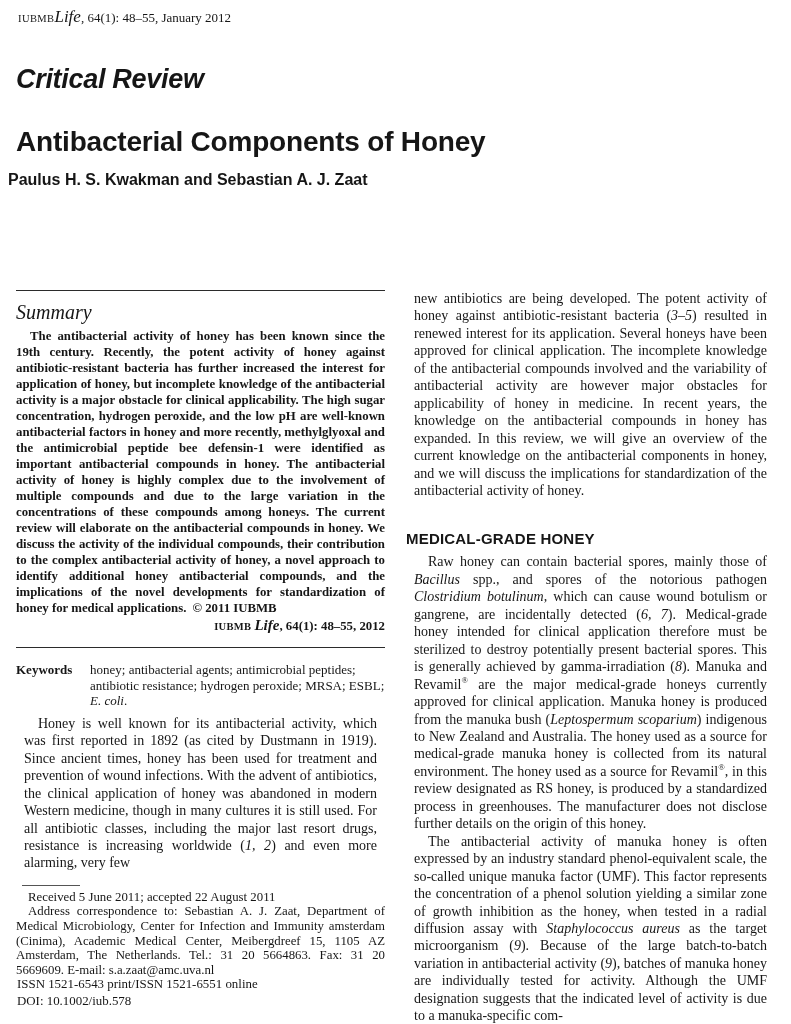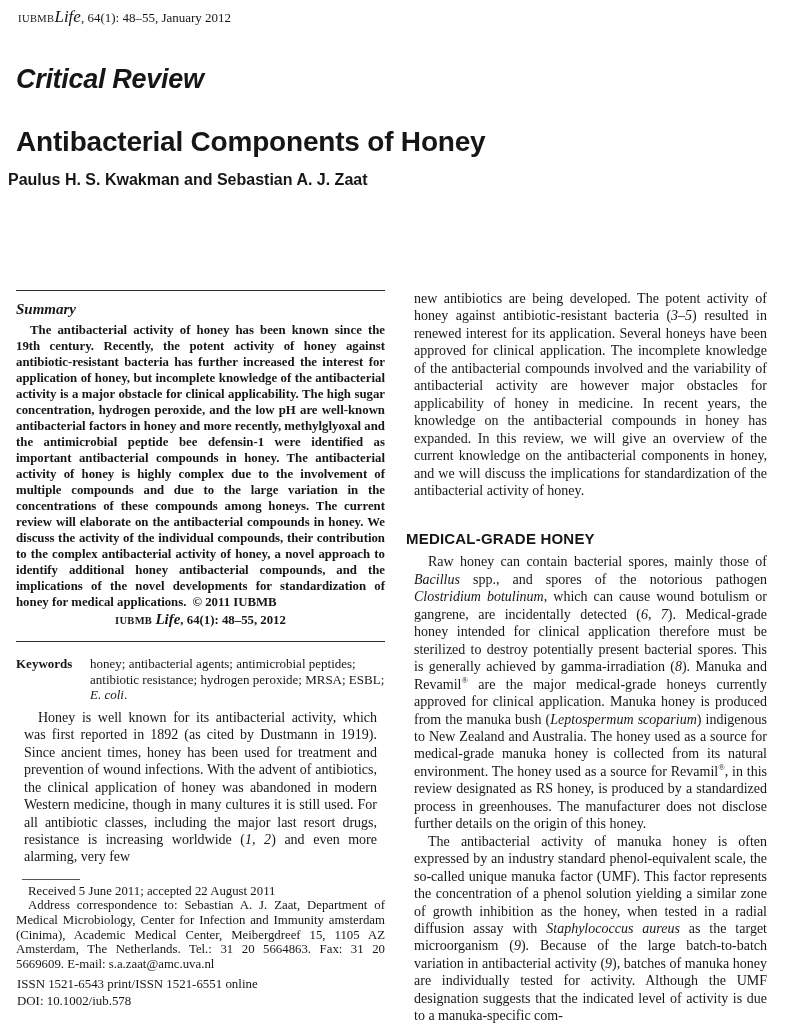--- a/index.html
+++ b/index.html
@@ -33,27 +33,27 @@
     position:absolute; left:16px; top:192px; width:748px;
     font-style:italic; font-size:14.5px; line-height:17.5px;
   }
 
   
   .columns { position:absolute; left:16px; top:290px; width:759px; display:flex; gap:21px; }
   .col { width:369px; }
 
   .rule { border-top:1.4px solid #2b2b2b; height:0; }
 
-  .summary-head { margin-top:10px; font-weight:bold; font-style:italic; font-size:15px; }
+  .summary-head { margin-top:10px; font-weight:normal; font-style:italic; font-size:20px; }
   .summary-body {
     margin:4px 0 0; font-weight:bold; font-size:12.8px; line-height:16px;
     text-align:justify; text-indent:14px;
   }
   .copyright { font-weight:bold; margin-left:6px; }
-  .summary-cite { text-align:center; font-weight:bold; font-size:12.8px; margin-top:1px; }
+  .summary-cite { text-align:right; font-weight:bold; font-size:12.8px; margin-top:1px; }
   .summary-cite .cite-abbr { font-size:10.5px; letter-spacing:.3px; }
   .summary-cite .cite-name { font-style:italic; font-size:15px; font-weight:bold; }
 
   .kw-rule { margin-top:13px; border-top:1.4px solid #2b2b2b; }
   .keywords { display:flex; margin-top:14px; font-size:13px; line-height:15.6px; }
   .kw-label { font-weight:bold; width:74px; flex:none; }
   .kw-text { flex:1; }
 
   .section-head {
     margin-top:27px; font-family:"Liberation Sans", sans-serif;

